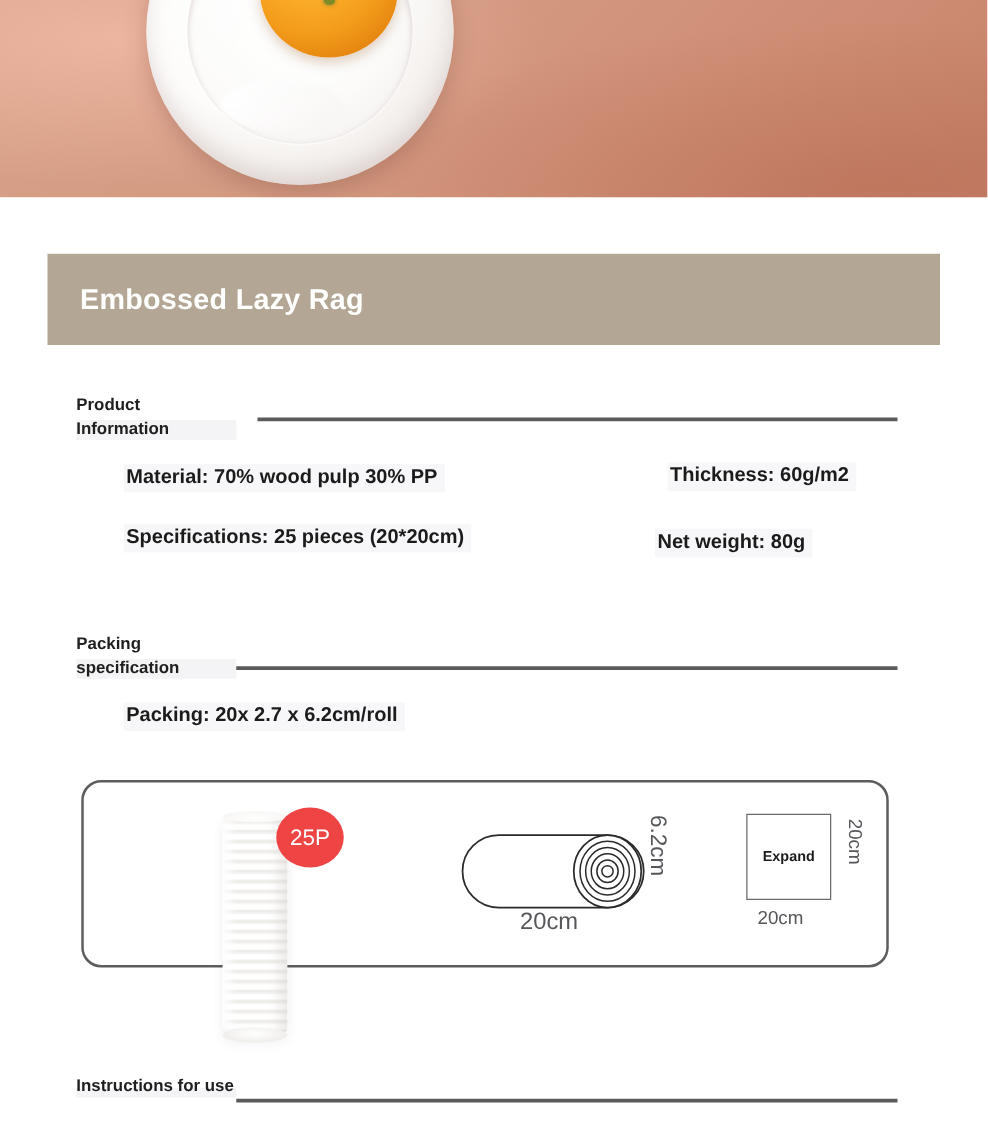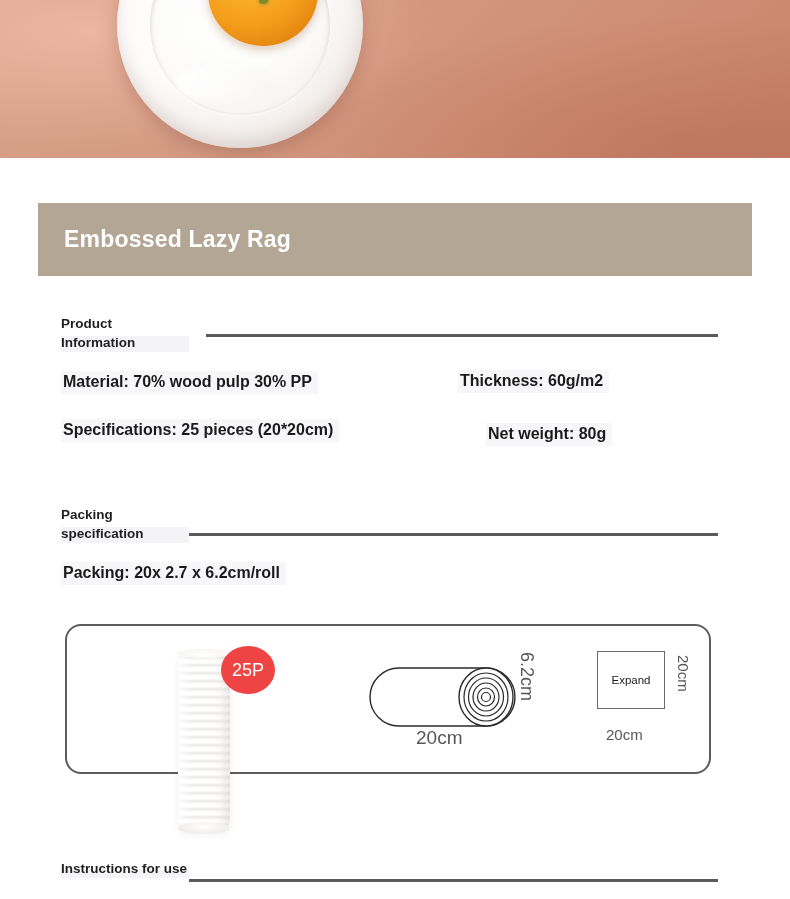--- a/index.html
+++ b/index.html
@@ -142,27 +142,28 @@
   }
 
   
   .spec {
     position: absolute;
     font-weight: bold;
     color: #1b1b1b;
     background: rgba(246,246,248,0.92);
     padding: 2px 6px 3px 2px;
     white-space: nowrap;
+    margin-left: 38px;
   }
   .spec-lg { font-size: 16px; }
   .spec-sm { font-size: 16px; }
 
   #spec-material      { left: 61px;  top: 371px; }
   #spec-specifications{ left: 61px;  top: 419px; }
-  #spec-thickness     { left: 458px; top: 370px; }
+  #spec-thickness     { left: 496px; top: 370px; }
   #spec-netweight     { left: 486px; top: 423px; }
   #spec-packing       { left: 61px;  top: 562px; }
 
   
   .diagram {
     position: absolute;
     left: 65px;
     top: 624px;
     width: 646px;
     height: 150px;
@@ -244,28 +245,28 @@
     writing-mode: vertical-rl;
     text-orientation: mixed;
   }
 
   
   .expand-box {
     position: absolute;
     left: 597px;
     top: 651px;
     width: 68px;
-    height: 58px;
+    height: 69px;
     border: 1.5px solid #6b6b6b;
     box-sizing: border-box;
     display: flex;
     align-items: center;
     justify-content: center;
     font-size: 11.5px;
-    font-weight: normal;
+    font-weight: bold;
     color: #1b1b1b;
   }
   .dim-20cm-right {
     position: absolute;
     left: 675px;
     top: 655px;
     font-size: 15px;
     color: #55575a;
     writing-mode: vertical-rl;
     text-orientation: mixed;

